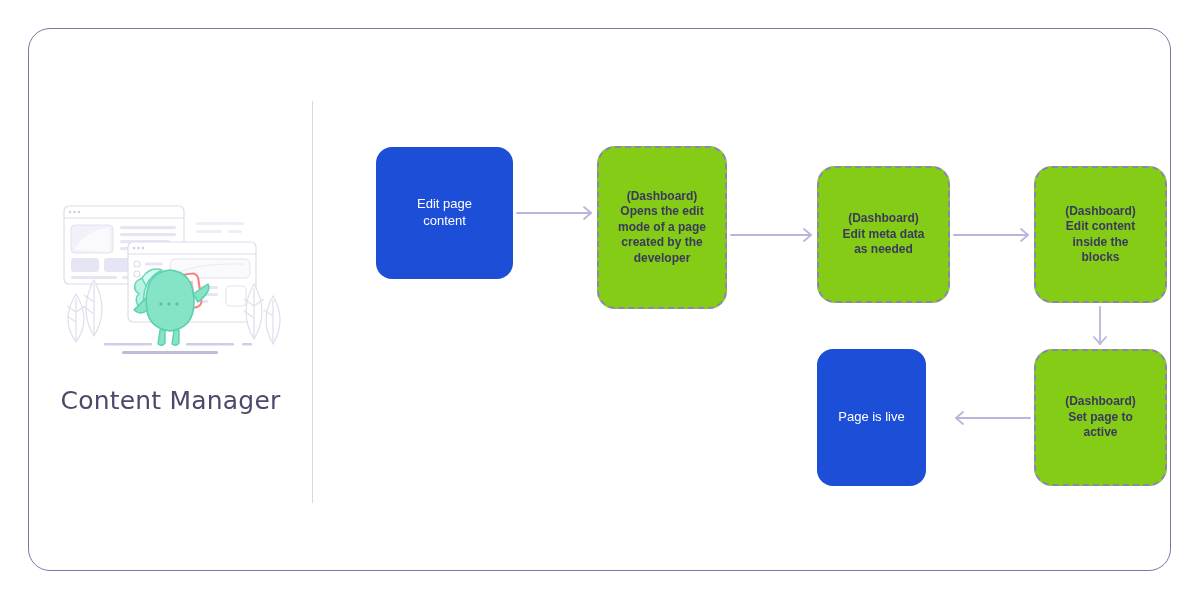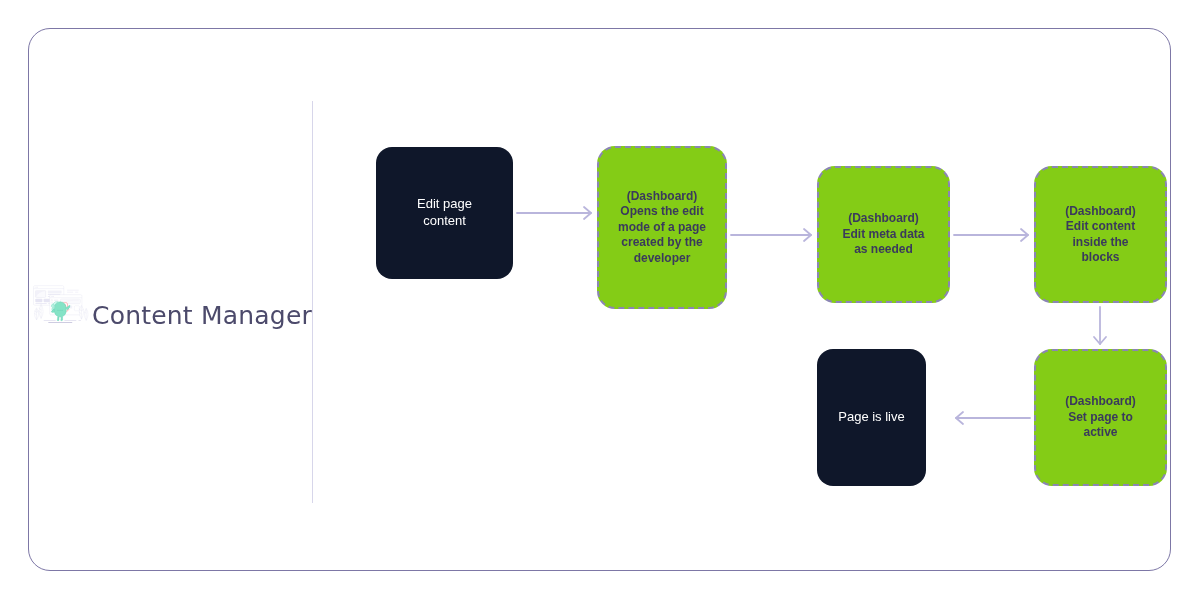--- a/index.html
+++ b/index.html
@@ -35,21 +35,21 @@
   }
 
   
   .left-panel {
     position: absolute;
     left: 0px;
     top: 70px;
     width: 283px;
     height: 410px;
     display: flex;
-    flex-direction: row;
+    flex-direction: column;
     align-items: center;
     justify-content: center;
   }
 
   .illustration {
     width: 250px;
     height: 170px;
     display: block;
   }
 
@@ -87,21 +87,21 @@
     box-sizing: border-box;
     display: flex;
     align-items: center;
     justify-content: center;
     text-align: center;
     border-radius: 16px;
     line-height: 1.28;
   }
 
   .node-solid {
-    background: #0f172a;
+    background: #1d4ed8;
     color: #ffffff;
     font-size: 13px;
     font-weight: 400;
     border: none;
   }
 
   .node-dashed {
     background: #84cc16;
     border: 2.2px dashed #8B85B4;
     color: #3A3A5C;

